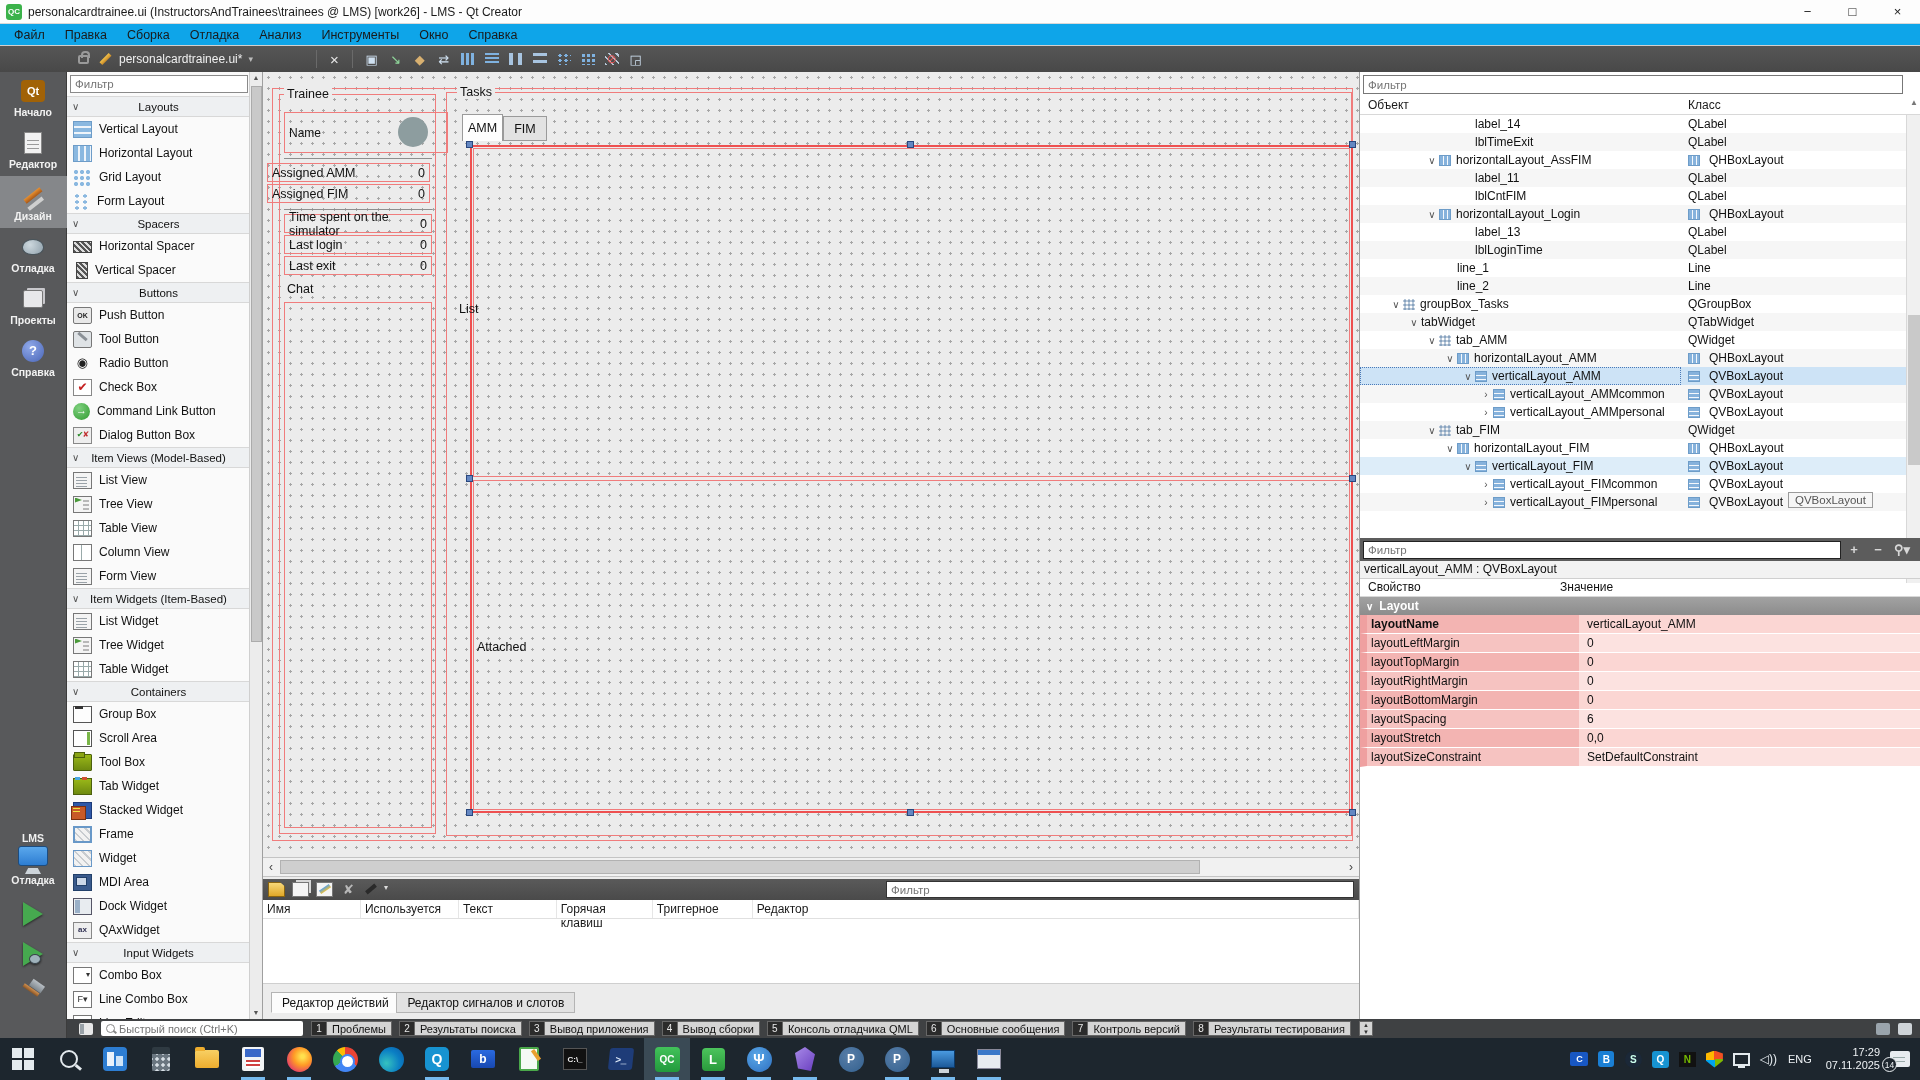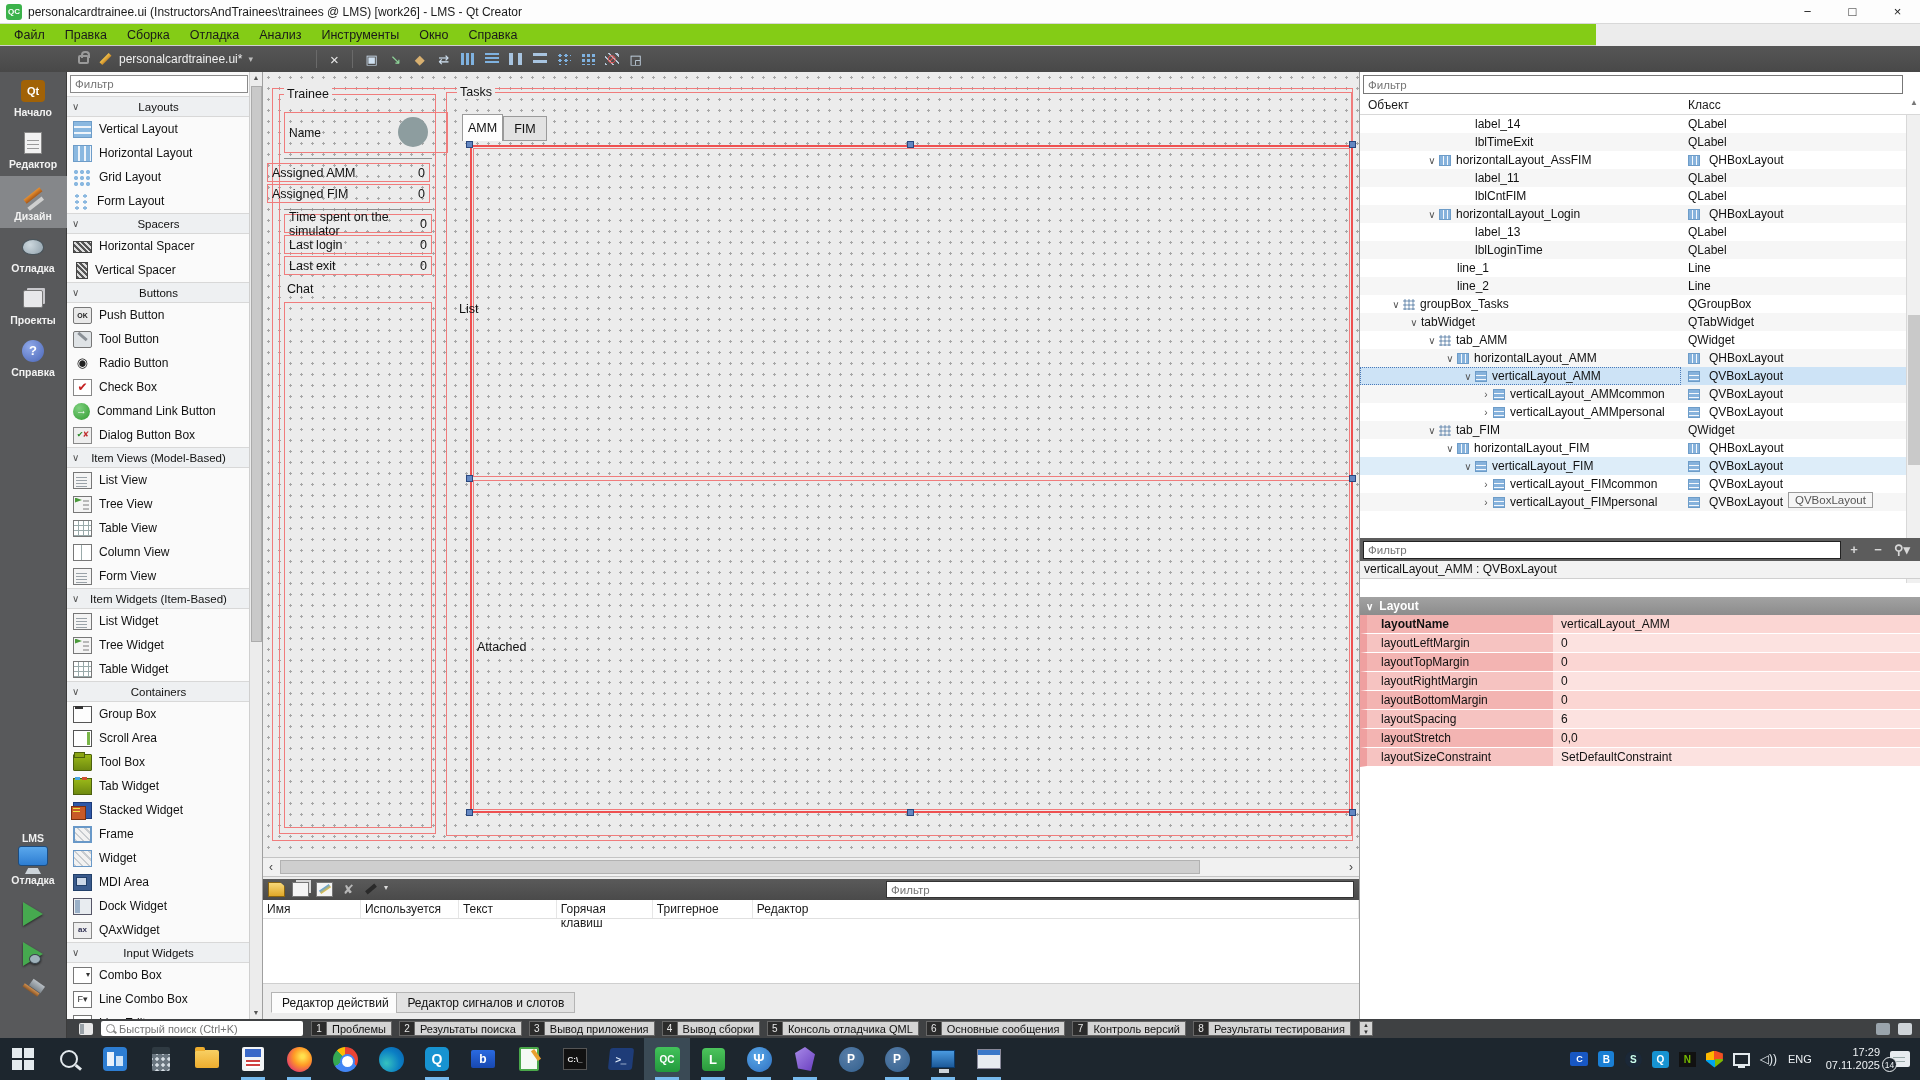--- a/index.html
+++ b/index.html
@@ -5,21 +5,21 @@
 *{box-sizing:border-box;margin:0;padding:0}
 html,body{width:1920px;height:1080px;overflow:hidden}
 body{font-family:"Liberation Sans",sans-serif;font-size:12px;color:#111;background:#ececec;position:relative}
 
 #titlebar{position:absolute;left:0;top:0;width:1920px;height:24px;background:#fdfdfd;border-bottom:1px solid #d8d8d8;display:flex;align-items:center}
 #app-icon{width:16px;height:16px;margin:0 6px 0 6px;background:#3bb24a;border-radius:3px;color:#fff;font-size:8px;font-weight:bold;display:flex;align-items:center;justify-content:center}
 #title-text{font-size:12px;color:#1a1a1a}
 #win-controls{margin-left:auto;display:flex;height:24px}
 .wbtn{width:45px;height:24px;display:flex;align-items:center;justify-content:center;font-size:13px;color:#222}
 
-#menubar{position:absolute;left:0;top:24px;width:1596px;height:22px;background:#84cc16;border-bottom:1px solid #d0d0d0;display:flex;align-items:center;padding-left:4px}
+#menubar{position:absolute;left:0;top:24px;width:1920px;height:22px;background:#0ea5e9;border-bottom:1px solid #d0d0d0;display:flex;align-items:center;padding-left:4px}
 .menu-item{padding:3px 10px;font-size:12.5px;color:#1a1a1a}
 
 #toolbar{position:absolute;left:0;top:46px;width:1920px;height:26px;background:linear-gradient(#565656,#484848);display:flex;align-items:center;color:#ddd}
 #tb-lock{width:11px;height:9px;border:2px solid #9a9a9a;border-radius:2px;margin:0 8px 0 78px;position:relative}
 #tb-lock:before{content:"";position:absolute;left:1px;top:-6px;width:5px;height:5px;border:2px solid #9a9a9a;border-bottom:none;border-radius:4px 4px 0 0}
 #tb-pencil{width:14px;height:14px;position:relative;margin-right:8px}
 #tb-pencil:before{content:"";position:absolute;left:2px;top:5px;width:13px;height:4px;background:linear-gradient(#f4c24a,#c88a28);transform:rotate(-45deg)}
 #doc-tab{display:flex;align-items:center;gap:6px;color:#f0f0f0;font-size:12px;min-width:190px}
 .tb-sep{width:1px;height:18px;background:#6a6a6a;margin:0 7px}
 #tb-close{color:#e8e8e8;font-size:15px;padding:0 6px}
@@ -171,21 +171,21 @@
 #pe-filterrow{position:absolute;left:0;top:466px;width:561px;height:23px;background:#5c5c5c;display:flex;align-items:center}
 #pe-filter{margin-left:3px;width:478px;height:18px;border:1px solid #222;font-size:11.5px;padding:0 4px;font-family:"Liberation Sans",sans-serif}
 .pe-btn{width:22px;height:18px;margin-left:2px;color:#d8d8d8;font-size:13px;font-weight:bold;display:flex;align-items:center;justify-content:center}
 #pe-objbar{position:absolute;left:0;top:489px;width:561px;height:18px;background:#f2f2f2;border-bottom:1px solid #cfcfcf;font-size:12px;padding:1px 4px;color:#111}
 #pe-head{position:absolute;left:0;top:507px;width:561px;height:18px;border-bottom:1px solid #d8d8d8;font-size:12px}
 #pe-head .c1{position:absolute;left:8px;top:1px}
 #pe-head .c2{position:absolute;left:200px;top:1px}
 #pe-sec{position:absolute;left:0;top:525px;width:561px;height:18px;background:linear-gradient(#a2a2a2,#8c8c8c);color:#fff;font-weight:bold;font-size:12px;display:flex;align-items:center;gap:6px;padding-left:6px}
 #pe-rows{position:absolute;left:0;top:543px;width:561px}
 .prow{display:flex;height:19px;font-size:12px;align-items:stretch}
-.pn{flex:none;width:193px;display:flex;align-items:center;padding-left:14px;border-left:7px solid #efa0a0;border-bottom:1px solid #fff}
+.pn{flex:none;width:219px;display:flex;align-items:center;padding-left:4px;border-left:7px solid #efa0a0;border-bottom:1px solid #fff}
 .pv{flex:1;display:flex;align-items:center;padding-left:8px;border-bottom:1px solid #fff}
 .prow:nth-child(odd) .pn{background:#f3b4b2}.prow:nth-child(odd) .pv{background:#fbd6d3}
 .prow:nth-child(even) .pn{background:#f6c3c1}.prow:nth-child(even) .pv{background:#fce2e0}
 .pn.bold{font-weight:bold}
 
 #statusbar{position:absolute;left:67px;top:1019px;width:1853px;height:19px;background:#3f4143;display:flex;align-items:center;gap:8px}
 #sb-toggle{width:14px;height:12px;background:#e8e8e8;border-radius:2px;margin-left:12px;position:relative}
 #sb-toggle:before{content:"";position:absolute;left:1px;top:1px;width:4px;height:10px;background:#9aa2a8}
 #sb-search{width:202px;height:15px;border-radius:2px;border:none;background:#fff;font-size:11px;padding:0 4px 0 18px;font-family:"Liberation Sans",sans-serif}
 #sb-searchwrap{position:relative}
@@ -867,20 +867,24 @@
   <div id="oi-down">▼</div>
   <div id="oi-tooltip">QVBoxLayout</div>
 
   <div id="pe-filterrow">
     <input id="pe-filter" placeholder="Фильтр" style="">
     <div class="pe-btn">+</div>
     <div class="pe-btn">−</div>
     <div class="pe-btn">⚲▾</div>
   </div>
   <div id="pe-objbar">verticalLayout_AMM : QVBoxLayout</div>
+  <div id="pe-head">
+    <span class="c1">Свойство</span>
+    <span class="c2">Значение</span>
+  </div>
   <div id="pe-sec">
     <span style="font-size:10px">∨</span>
     <span>Layout</span>
   </div>
   <div id="pe-rows">
       <div class="prow">
      <span class="pn bold">layoutName</span>
      <span class="pv">verticalLayout_AMM</span>
       </div>
       <div class="prow">

